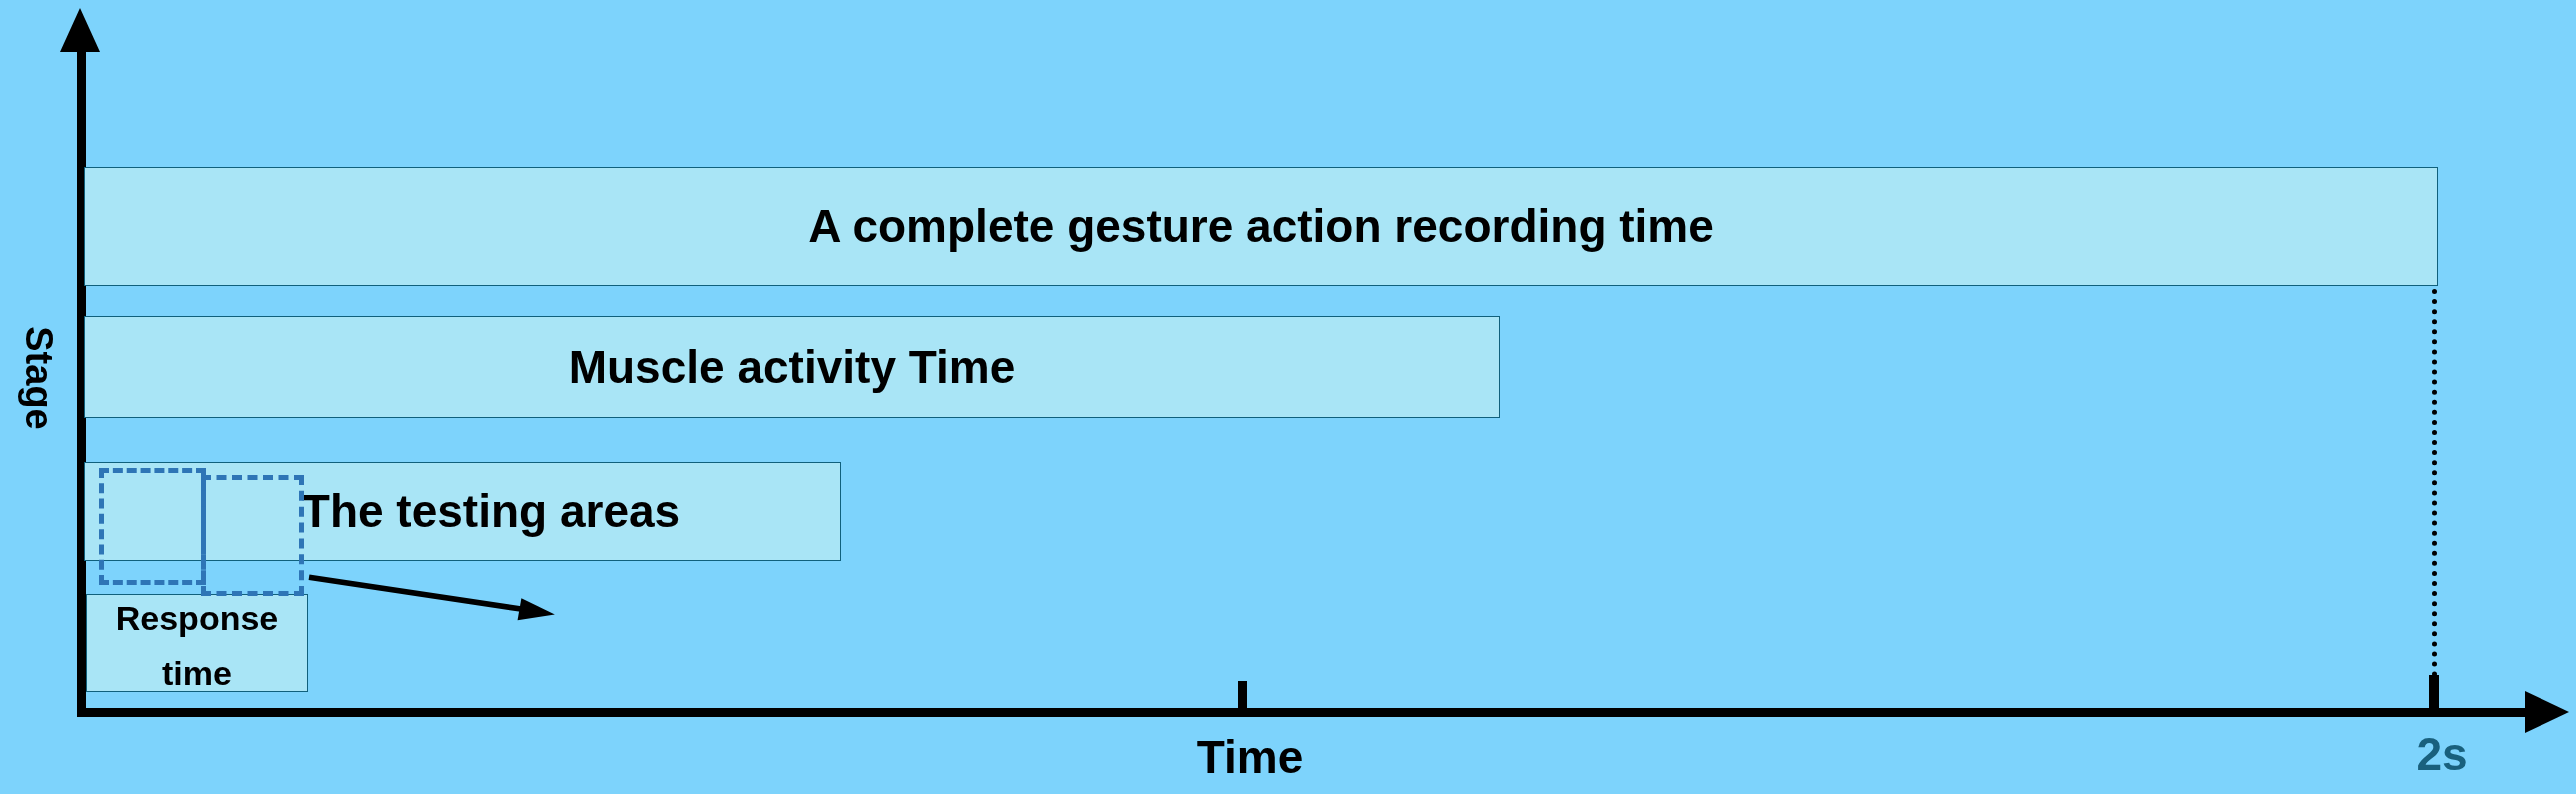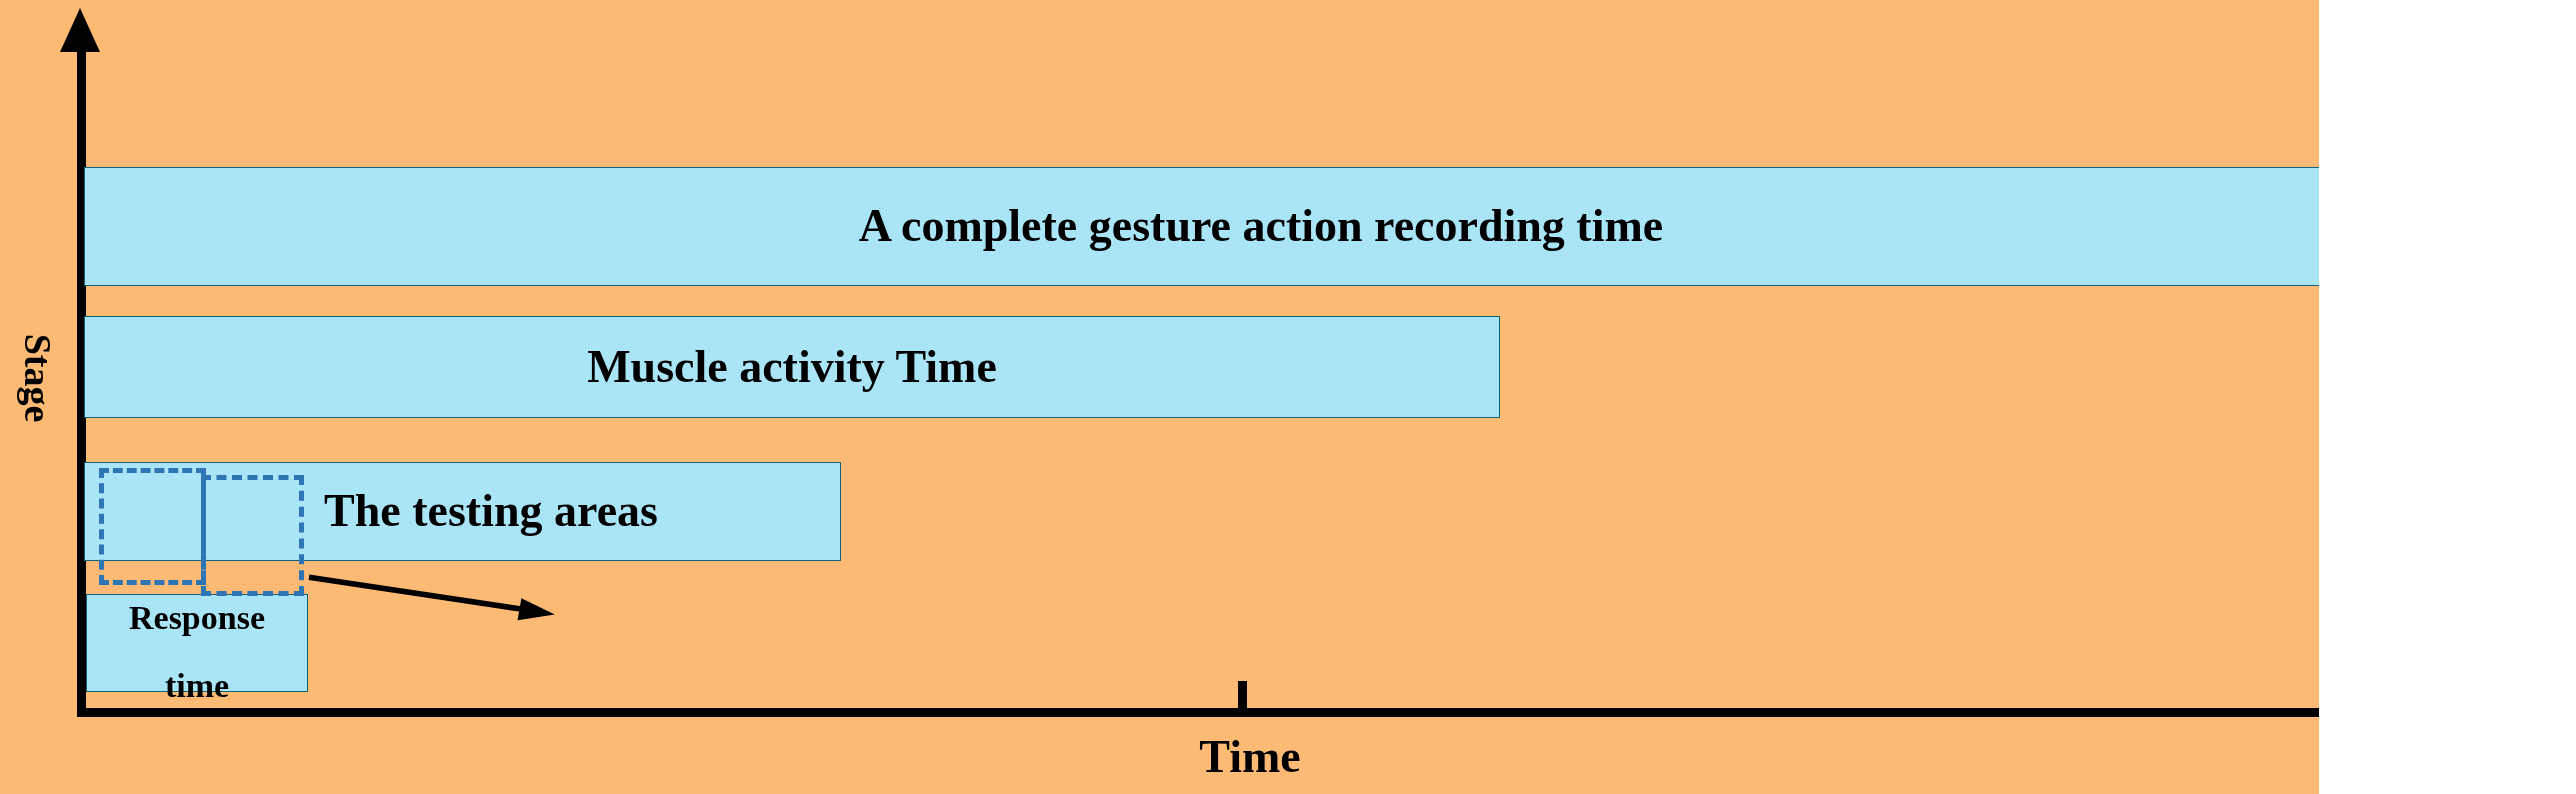--- a/index.html
+++ b/index.html
@@ -1,18 +1,18 @@
 <!DOCTYPE html>
 <html style="--bar_fill: #A9E5F6; --bar_border: #10607C; --sliding_window: #2E75B6; --axis: #000000; --tick_label_2s: #19607D;"><head>
 <meta charset="utf-8">
 <style>
   html,body{margin:0;padding:0;background:#ffffff;}
   .canvas{
-    position:relative; width:2319px; height:795px; background:#fdba74;
-    font-family:Liberation Serif, serif; color:#000;
+    position:relative; width:2576px; height:795px; background:#7dd3fc;
+    font-family:Liberation Sans, sans-serif; color:#000;
     overflow:hidden;
   }
   .abs{position:absolute;}
   
   .y-axis-line{left:77px; top:25px; width:8.6px; height:689px; background:#000;}
   .y-arrowhead{left:60px; top:7.7px; width:0; height:0;
     border-left:20px solid transparent; border-right:20px solid transparent;
     border-bottom:44px solid #000;}
   .x-axis-line{left:77px; top:708px; width:2451px; height:8.6px; background:#000;}
   .x-arrowhead{left:2525px; top:691px; width:0; height:0;
@@ -29,21 +29,21 @@
     border:1.9px solid var(--bar_border,#10607C);
     box-sizing:border-box;
     display:flex; align-items:center; justify-content:center;
     font-weight:bold; font-size:46px; line-height:1.05; white-space:nowrap;
   }
   .bar-1{left:84px; top:167px; width:2354px; height:119px;}
   .bar-2{left:84px; top:316px; width:1416px; height:102px;}
   .bar-3{left:84px; top:462px; width:757px; height:99px; padding-left:57px;}
   .bar-4{left:86px; top:594px; width:222px; height:98px;
     flex-direction:column; justify-content:flex-start;
-    font-size:34px; line-height:38px; padding-top:3.8px; gap:30px;text-align:center;}
+    font-size:34px; line-height:38px; padding-top:3.8px; gap:17px;text-align:center;}
   
   .win{border:5.7px dashed var(--sliding_window,#2E75B6); box-sizing:border-box; background:transparent;}
   .win-1{left:99px; top:468px; width:107px; height:117px;}
   .win-2{left:201px; top:475px; width:103px; height:121px;}
   
   .arrow-svg{left:287px; top:555px; width:287px; height:77px;}
   
   .label-sliding{left:624px; top:619px; transform:translateY(-50%);
     font-weight:bold; font-size:42px; white-space:nowrap;}
   .label-time{left:1250px; top:730px; transform:translateX(-50%);

